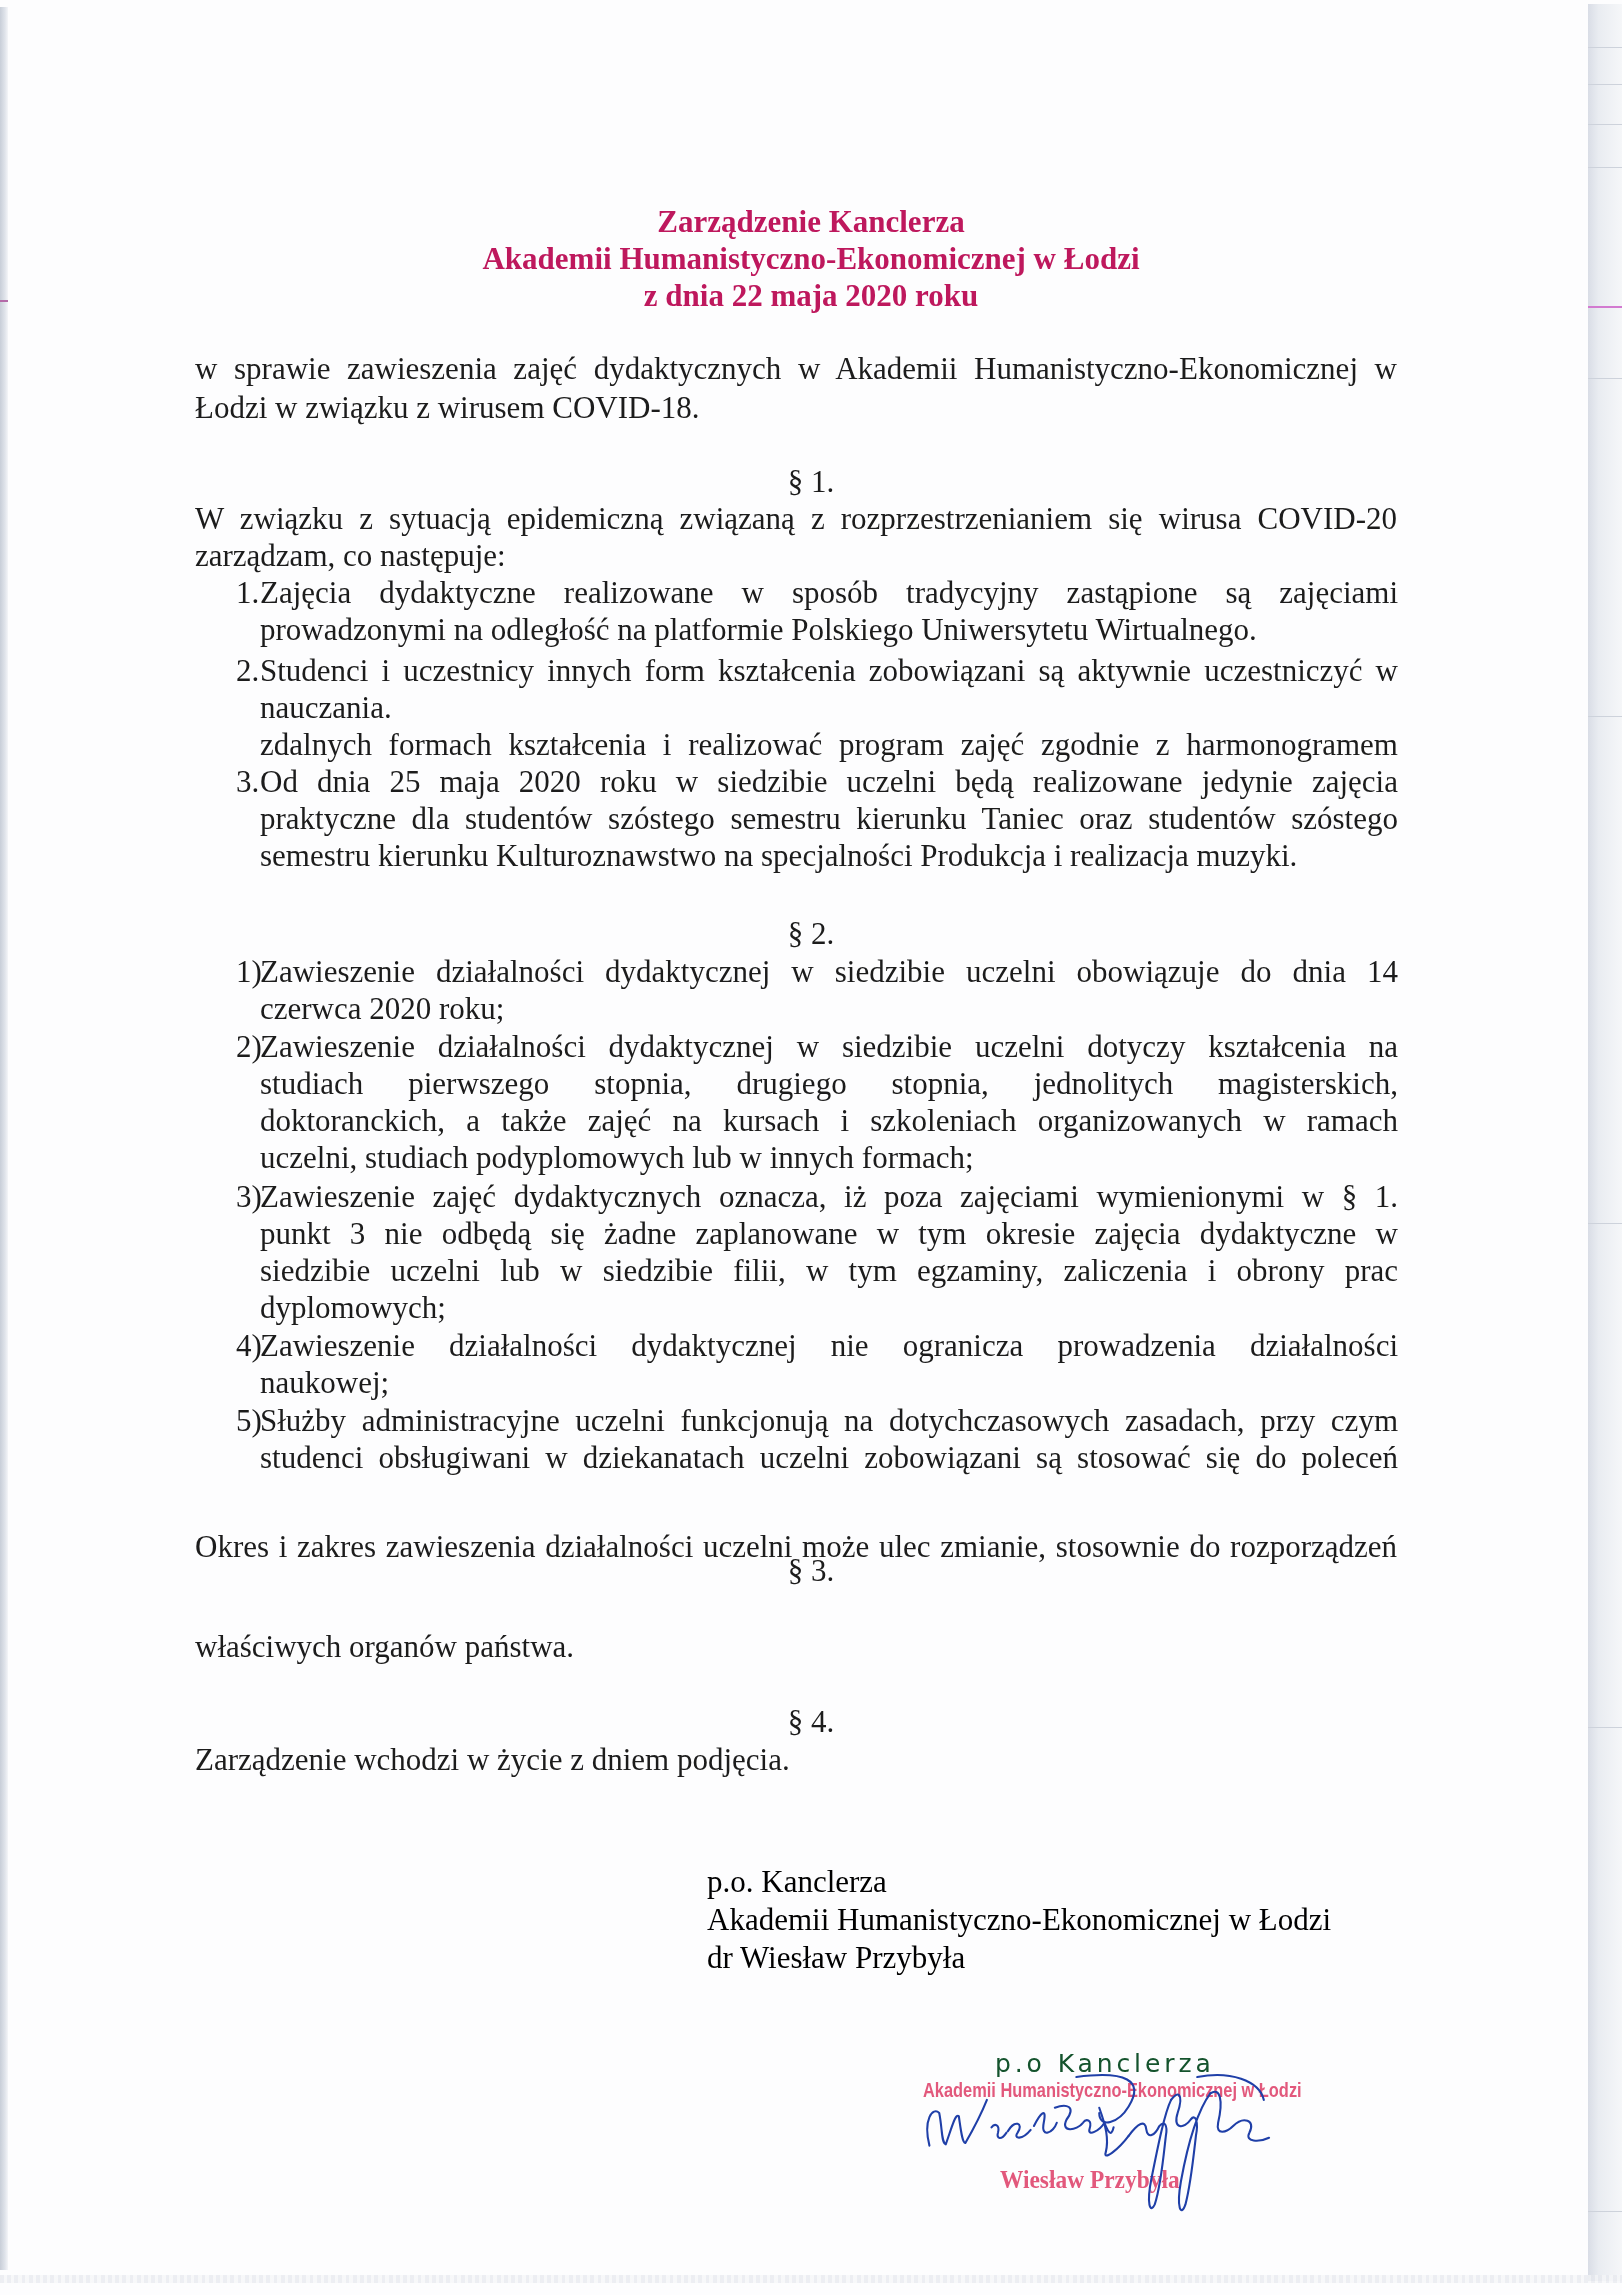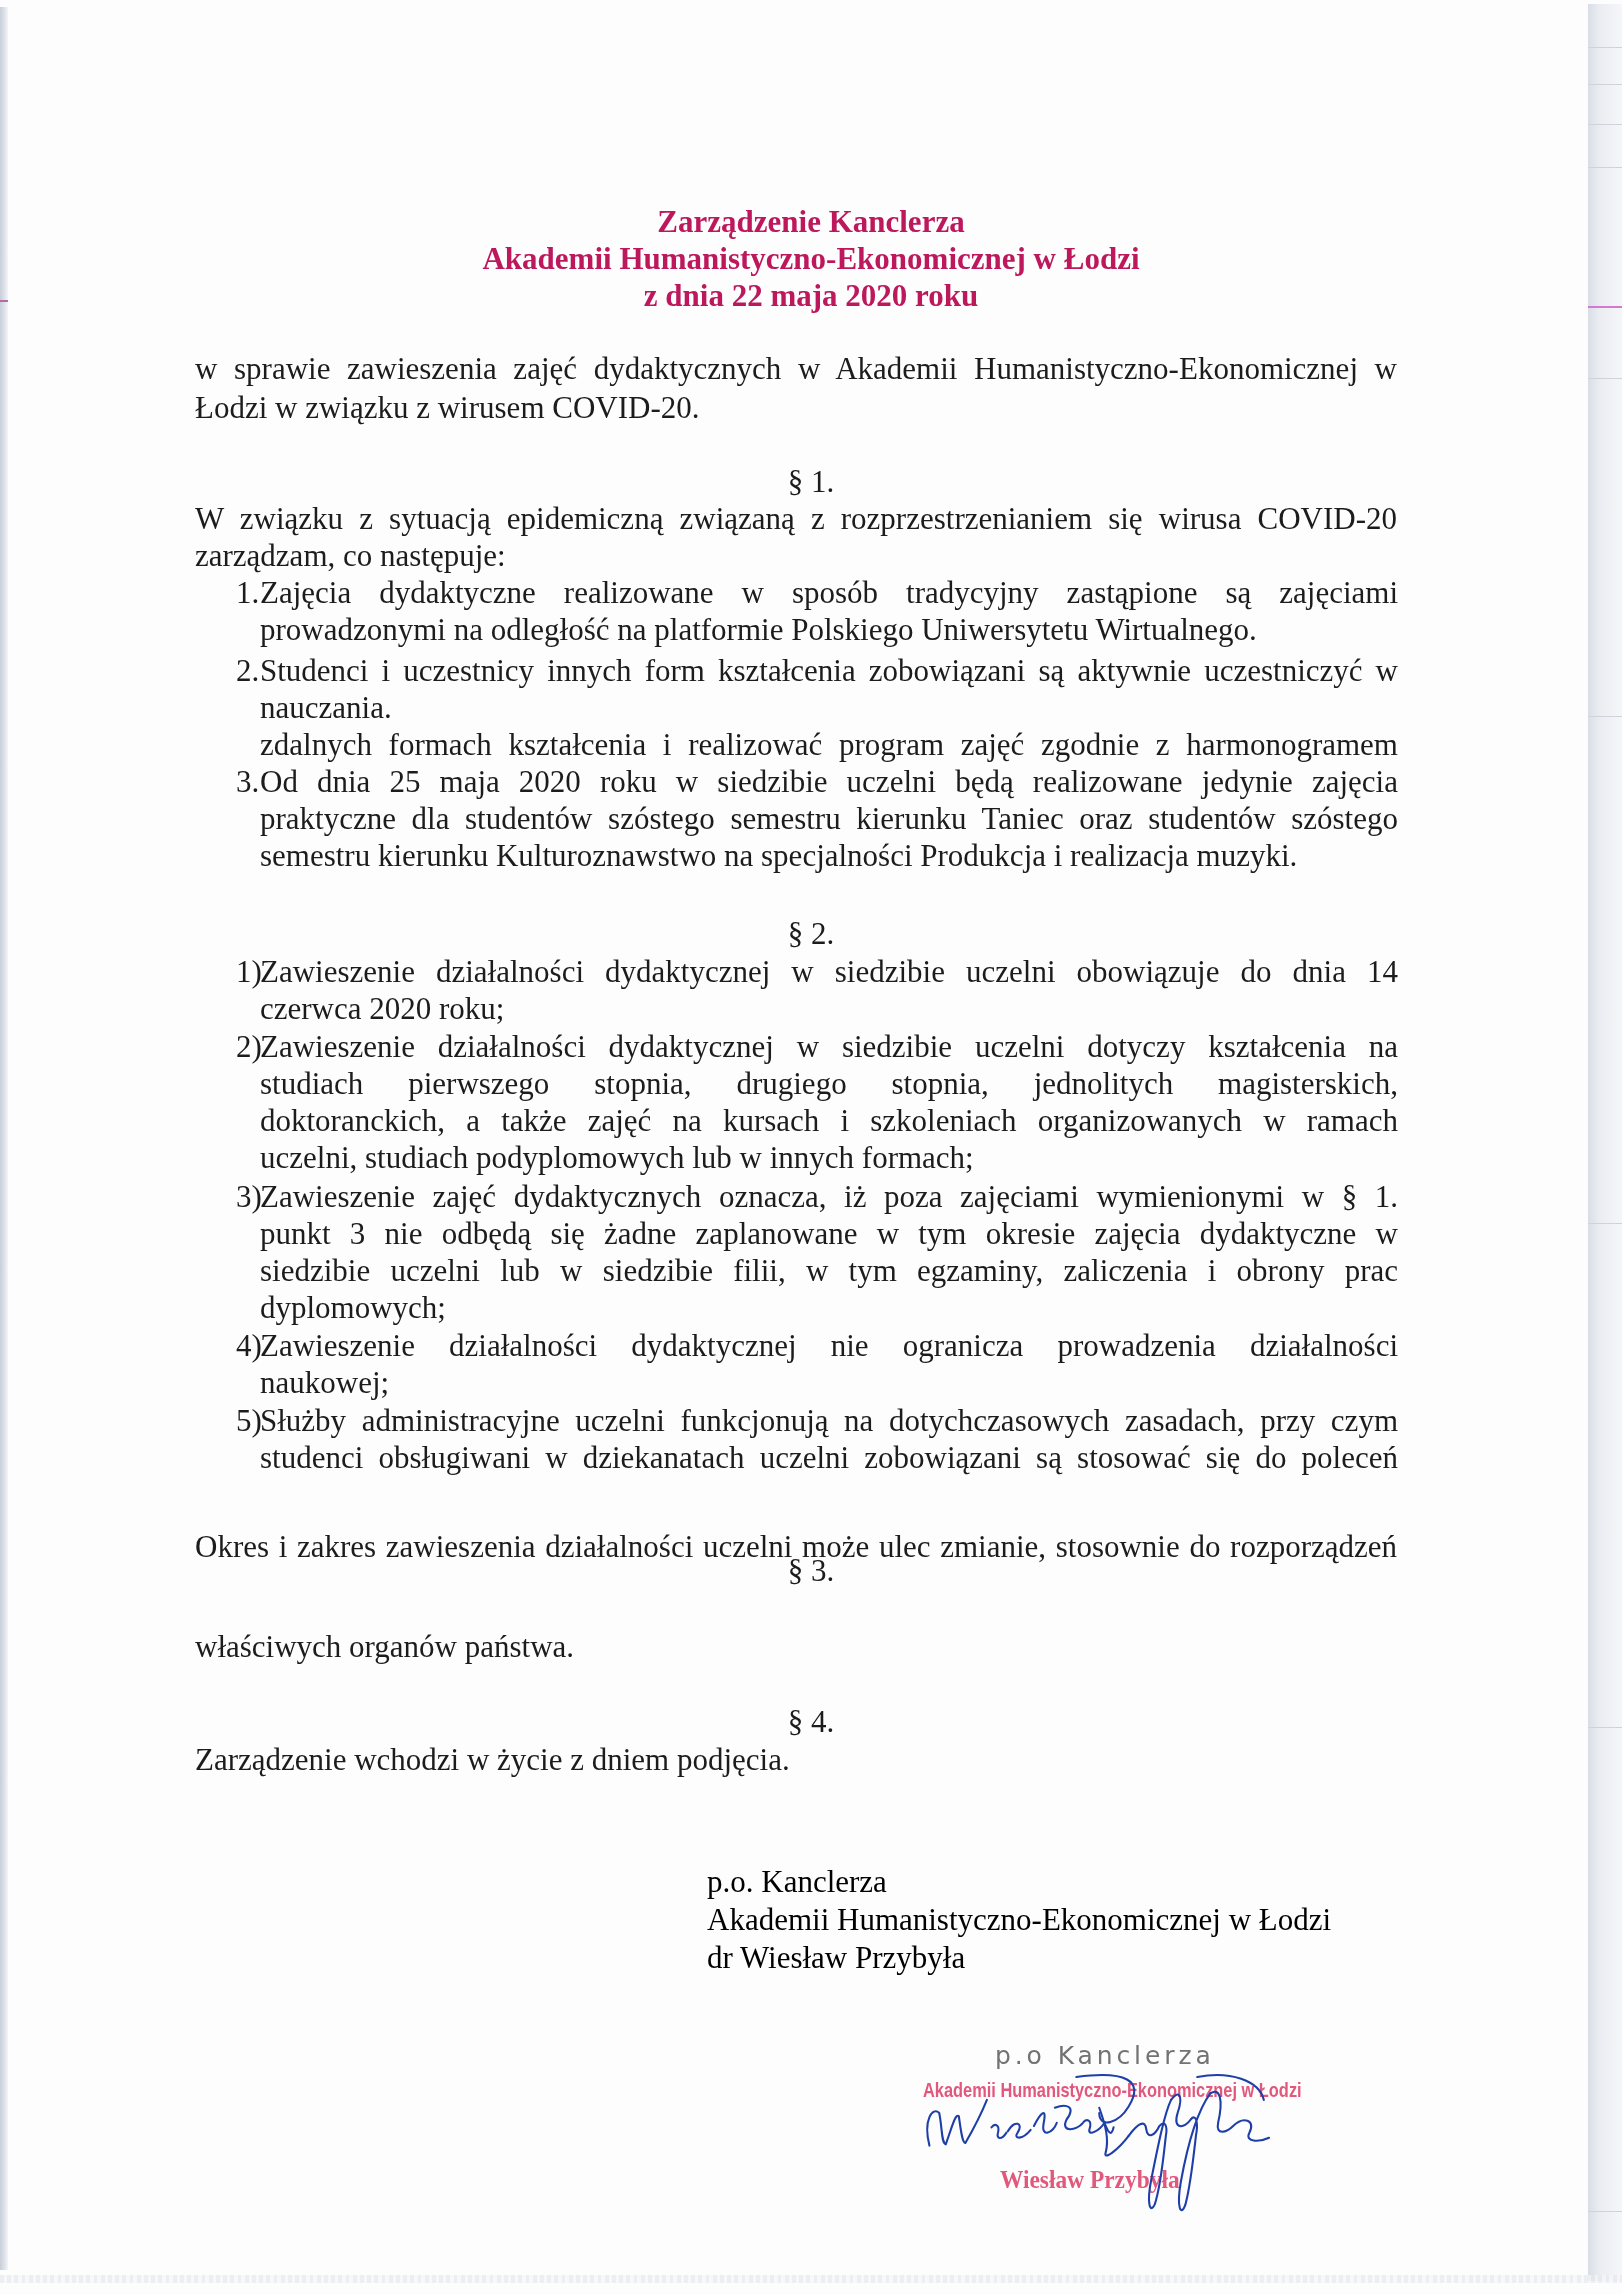--- a/index.html
+++ b/index.html
@@ -116,25 +116,25 @@
     }
     .sig-line { display: block; }
 
     .stamp {
       position: absolute;
       left: 903px; top: 2015px;
       width: 497px; height: 209px;
     }
     .stamp-l1 {
       position: absolute;
-      left: 92px; top: 26px;
+      left: 92px; top: 34px;
       font-family: "DejaVu Sans", sans-serif;
       font-size: 25px;
       letter-spacing: 3.9px;
-      color: #737373;
+      color: #14532d;
     }
     .stamp-l2 {
       position: absolute;
       left: 19.6px; top: 63px;
       font-family: "Liberation Sans", sans-serif;
       font-weight: bold;
       font-size: 21px;
       transform: scaleX(0.78);
       transform-origin: left center;
       color: #e2587c;
@@ -175,21 +175,21 @@
 <div class="edge-right-line" style="top:2211px"></div>
 <div class="bottom-noise"></div>
 
 <div class="title-block">
   <span class="title-line">Zarządzenie Kanclerza</span>
   <span class="title-line">Akademii Humanistyczno-Ekonomicznej w Łodzi</span>
   <span class="title-line">z dnia 22 maja 2020 roku</span>
 </div>
 
 <div class="text justify-full" style="left:195px; top:350px; width:1202px;">w sprawie zawieszenia zajęć dydaktycznych w Akademii Humanistyczno-Ekonomicznej w</div>
-<div class="text" style="left:195px; top:389px; width:1202px;">Łodzi w związku z wirusem COVID-20.</div>
+<div class="text" style="left:195px; top:389px; width:1202px;">Łodzi w związku z wirusem COVID-18.</div>
 
 <div class="para-head" style="top:463px;">§ 1.</div>
 <div class="text justify-full" style="left:195px; top:500px; width:1202px;">W związku z sytuacją epidemiczną związaną z rozprzestrzenianiem się wirusa COVID-20</div>
 <div class="text" style="left:195px; top:537px; width:1202px;">zarządzam, co następuje:</div>
 
 <div class="list-item" style="top:574px;">
   <span class="list-num">1.</span>
   <div class="list-body">
     <span class="line j">Zajęcia dydaktyczne realizowane w sposób tradycyjny zastąpione są zajęciami</span>
     <span class="line l">prowadzonymi na odległość na platformie Polskiego Uniwersytetu Wirtualnego.</span>

